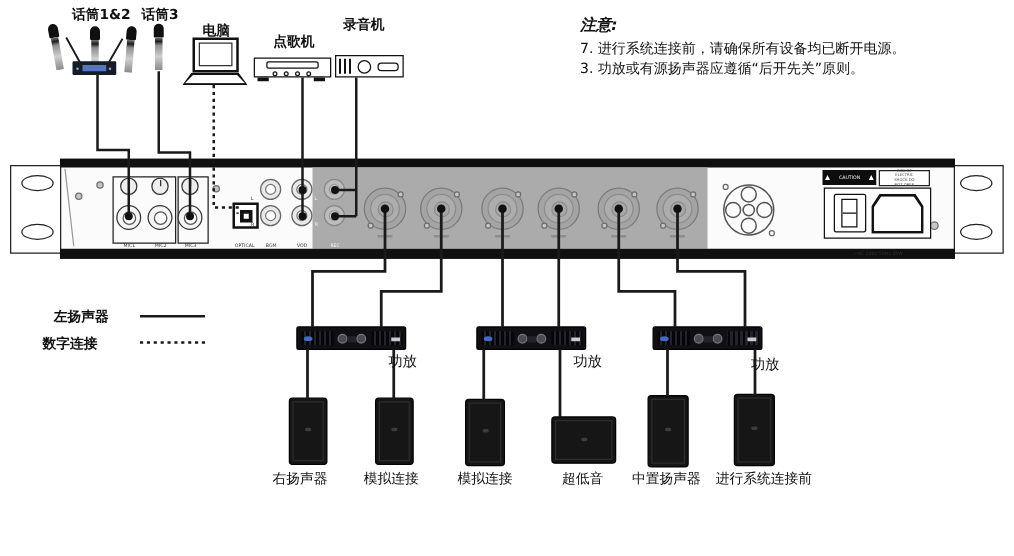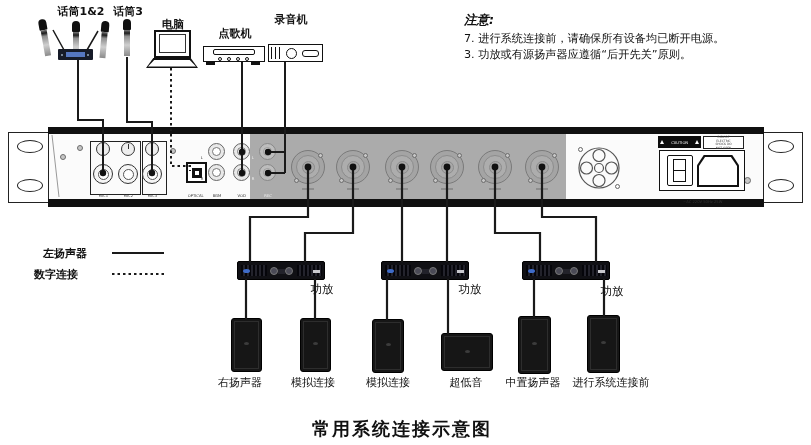--- a/index.html
+++ b/index.html
@@ -369,14 +369,13 @@
   <div class="lbl zt" style="left:450px;top:282px;width:40px;font-size:11.5px;">功放</div>
   <div class="lbl zt" style="left:592px;top:284px;width:40px;font-size:11.5px;">功放</div>
 
   <div class="lbl zt" style="left:205px;top:375px;width:70px;font-family:Liberation Mono, monospace;">右扬声器</div>
   <div class="lbl zt" style="left:278px;top:375px;width:70px;">模拟连接</div>
   <div class="lbl zt" style="left:348px;top:375px;width:80px;">模拟连接</div>
   <div class="lbl zt" style="left:431px;top:375px;width:70px;">超低音</div>
   <div class="lbl zt" style="left:493px;top:375px;width:80px;">中置扬声器</div>
   <div class="lbl zt" style="left:571px;top:375px;width:80px;">进行系统连接前</div>
 
-  <div class="lbl zt b" style="left:302px;top:417px;width:200px;font-size:18px;letter-spacing:2px;">常用系统连接示意图</div>
 </div>
 
 </body></html>

